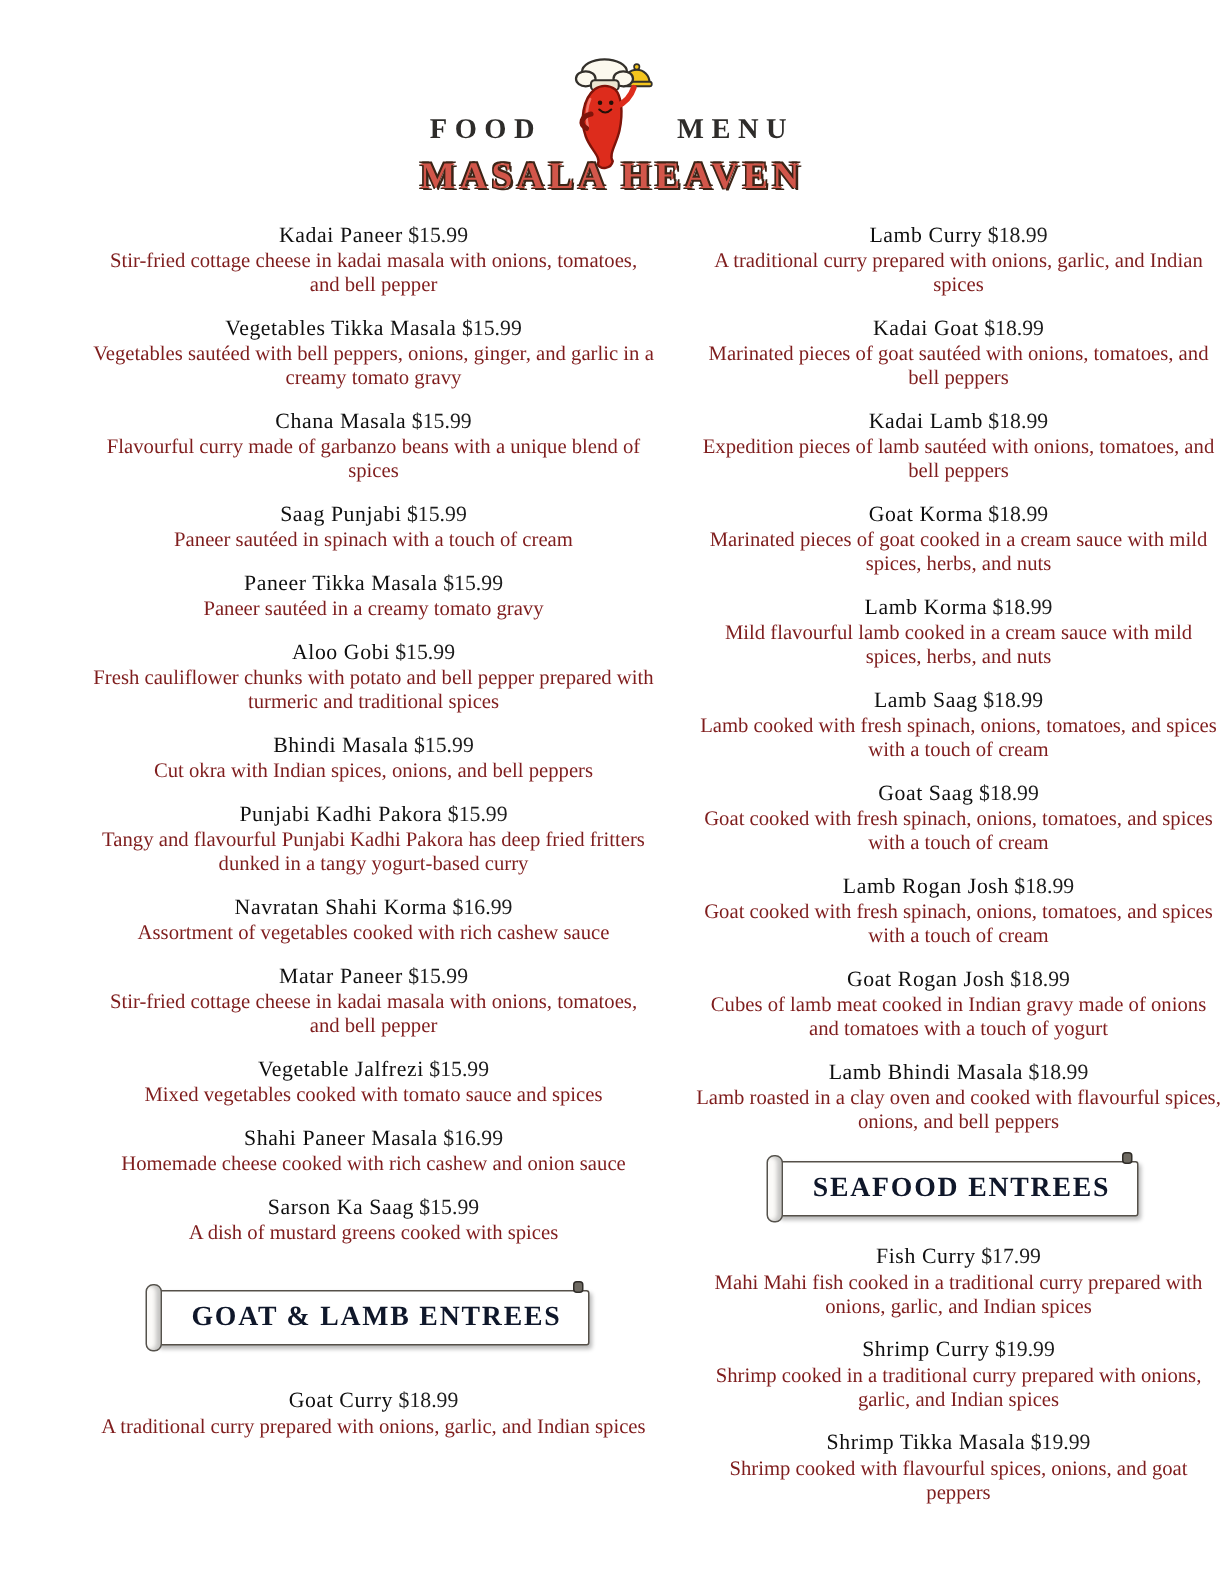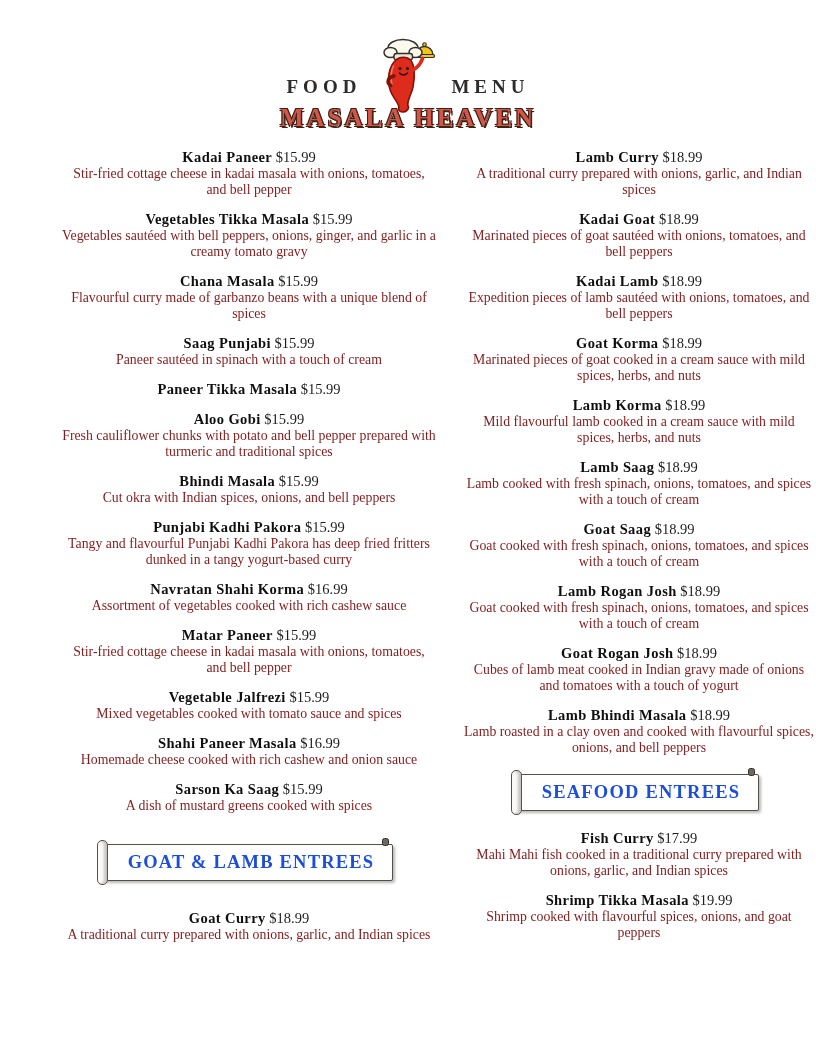--- a/index.html
+++ b/index.html
@@ -36,34 +36,34 @@
     color: #45453c; text-transform: uppercase;
   }
   
   .columns { display: flex; margin-top: 16px; }
   .col { text-align: center; }
   .col-left  { width: 374px; margin-left: 62px; }
   .col-right { width: 350px; margin-left: 28px; }
   
   .menu-item { margin-bottom: 12px; }
   .item-title { font-size: 14.5px; line-height: 18px; color: #0f0f0f; }
-  .item-name  { font-weight: bold; letter-spacing: 0.4px; }
+  .item-name  { font-weight: normal; letter-spacing: 0.4px; }
   .item-price { font-weight: normal; color: #1c1c1c; }
   .item-desc  { font-size: 13.8px; line-height: 16px; color: #7f1d1d; }
   
   .banner-wrap { display: flex; justify-content: center; margin: 30px 0 28px; }
   .col-right .banner-wrap { margin: 18px 0 18px; }
   .banner {
     position: relative; background: #ffffff;
     border: 1.6px solid #555049; border-radius: 2px;
     padding: 7px 18px 7px 22px;
     box-shadow: 1.5px 2px 3px rgba(0,0,0,0.28);
   }
   .banner-text {
-    color: #1d4ed8; font-weight: bold; font-size: 18.5px;
+    color: #0f172a; font-weight: bold; font-size: 18.5px;
     letter-spacing: 1.2px; white-space: nowrap;
   }
   .roll {
     position: absolute; left: -9px; top: -5px; bottom: -5px; width: 11px;
     background: #fbfaf8; border: 1.5px solid #55524c; border-radius: 5px;
     box-shadow: inset -3px 0 3px rgba(0,0,0,0.22);
   }
   .nub {
     position: absolute; right: 3px; top: -7px; width: 7px; height: 8px;
     background: #6e6a62; border: 1px solid #2f2c28; border-radius: 2.5px;
@@ -119,20 +119,21 @@
     <div class="item-desc">Flavourful curry made of garbanzo beans with a unique blend of spices</div>
   </div>
 
   <div class="menu-item">
     <div class="item-title"><span class="item-name">Saag Punjabi</span> <span class="item-price">$15.99</span></div>
     <div class="item-desc">Paneer sautéed in spinach with a touch of cream</div>
   </div>
 
   <div class="menu-item">
     <div class="item-title"><span class="item-name">Paneer Tikka Masala</span> <span class="item-price">$15.99</span></div>
+    <div class="item-desc">Paneer sautéed in a creamy tomato gravy</div>
   </div>
 
   <div class="menu-item">
     <div class="item-title"><span class="item-name">Aloo Gobi</span> <span class="item-price">$15.99</span></div>
     <div class="item-desc">Fresh cauliflower chunks with potato and bell pepper prepared with turmeric and traditional spices</div>
   </div>
 
   <div class="menu-item">
     <div class="item-title"><span class="item-name">Bhindi Masala</span> <span class="item-price">$15.99</span></div>
     <div class="item-desc">Cut okra with Indian spices, onions, and bell peppers</div>
@@ -238,19 +239,23 @@
       <span class="nub"></span>
       <span class="banner-text">SEAFOOD ENTREES</span>
     </div>
   </div>
 
   <div class="menu-item">
     <div class="item-title"><span class="item-name">Fish Curry</span> <span class="item-price">$17.99</span></div>
     <div class="item-desc">Mahi Mahi fish cooked in a traditional curry prepared with onions, garlic, and Indian spices</div>
   </div>
 
+  <div class="menu-item">
+    <div class="item-title"><span class="item-name">Shrimp Curry</span> <span class="item-price">$19.99</span></div>
+    <div class="item-desc">Shrimp cooked in a traditional curry prepared with onions, garlic, and Indian spices</div>
+  </div>
 
   <div class="menu-item">
     <div class="item-title"><span class="item-name">Shrimp Tikka Masala</span> <span class="item-price">$19.99</span></div>
     <div class="item-desc">Shrimp cooked with flavourful spices, onions, and goat peppers</div>
   </div>
 </section>
 </main>
 
 </body></html>

